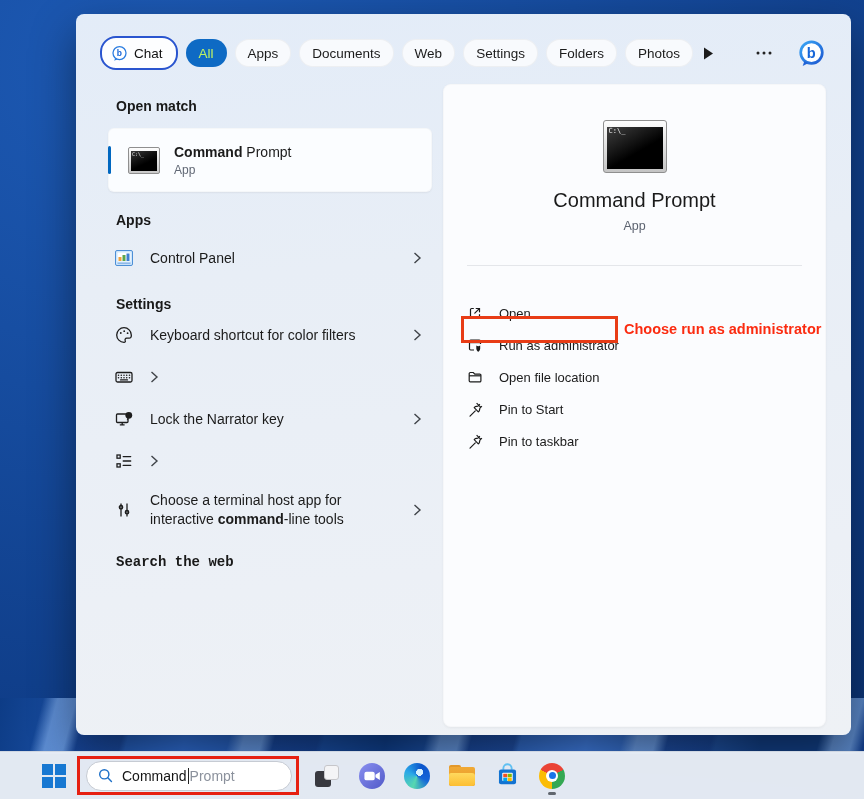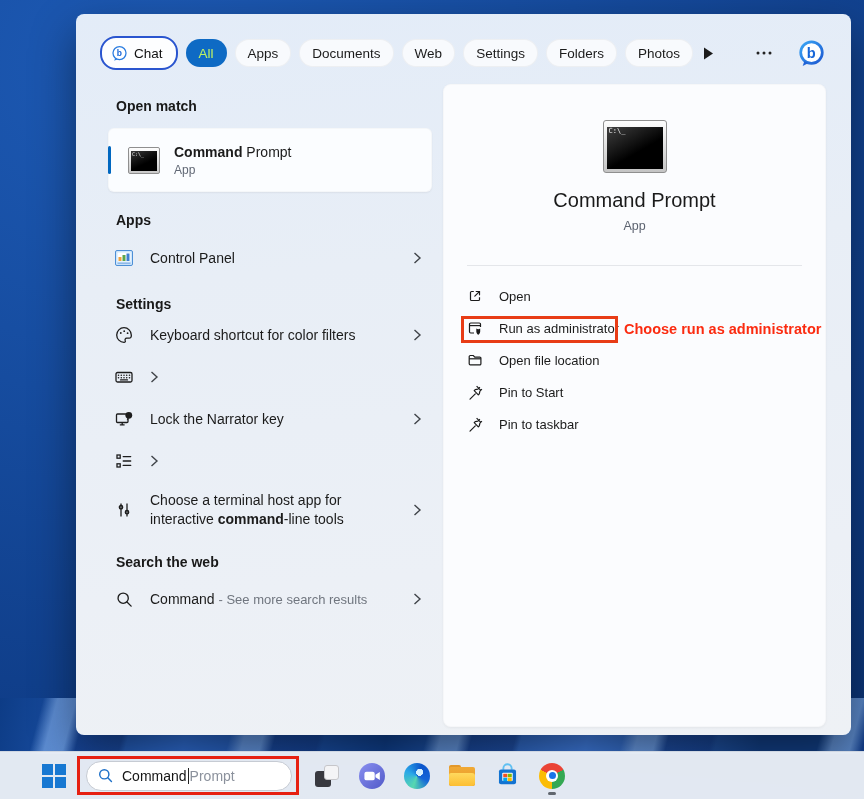--- a/index.html
+++ b/index.html
@@ -43,40 +43,40 @@
   .bm-title .b{font-weight:bold;}
   .bm-sub{font-size:12px;color:#616875;margin-top:3px;}
   .lrow{display:flex;align-items:center;height:42px;padding:0 10px 0 14px;}
   .lrow.h40{height:40px;}
   .lrow.h56{height:56px;}
   .licon{width:20px;height:20px;margin-right:16px;flex:0 0 20px;display:flex;align-items:center;justify-content:center;}
   .llabel{flex:1;font-size:14px;color:#1b1b1b;line-height:19px;}
   .llabel .b{font-weight:bold;}
   .lchev{width:9px;height:12px;flex:0 0 9px;}
   .gray{color:#70767f;font-size:13px;}
-  .mt18{margin-top:18px;} .mt16{margin-top:16px;} .mt14{margin-top:14px;} .mt8{margin-top:8px;} .mt6{margin-top:6px;}
+  .mt18{margin-top:18px;} .mt16{margin-top:16px;} .mt14{margin-top:14px;font-family:Liberation Mono, monospace;} .mt8{margin-top:8px;} .mt6{margin-top:6px;}
 
   
   .cmd-sm{width:32px;height:27px;border-radius:2px;background:linear-gradient(#fdfdfd,#c9c9c9);
     border:1px solid #8f8f8f;box-sizing:border-box;padding:3px 2px 2px 2px;flex:0 0 32px;}
   .cmd-sm .scr{width:100%;height:100%;background:linear-gradient(155deg,#3a3a3a 0%,#101010 40%,#000 60%);
     color:#e8e8e8;font-family:"DejaVu Sans Mono",monospace;font-size:5px;line-height:6px;padding-left:1px;box-sizing:border-box;}
   .cmd-lg{width:64px;height:53px;border-radius:3px;background:linear-gradient(#fdfdfd,#c4c4c4);
     border:1px solid #8f8f8f;box-sizing:border-box;padding:6px 3px 3px 3px;margin:0 auto;}
   .cmd-lg .scr{width:100%;height:100%;background:linear-gradient(150deg,#3f3f3f 0%,#161616 38%,#000 58%);
     color:#ececec;font-family:"DejaVu Sans Mono",monospace;font-size:7px;line-height:8px;padding-left:2px;box-sizing:border-box;}
 
   
   .right-card{position:absolute;left:367px;top:70px;width:383px;height:643px;border-radius:8px;
     background:#fbfcfe;box-shadow:0 1px 3px rgba(0,0,0,.05),inset 0 0 0 1px rgba(0,0,0,.02);}
   .rc-icon{padding-top:36px;}
   .rc-title{margin-top:16px;text-align:center;font-size:20px;color:#1a1a1a;}
   .rc-sub{margin-top:7px;text-align:center;font-size:12.5px;color:#5c6370;}
   .rc-divider{position:absolute;left:24px;right:24px;top:181px;height:1px;background:#e4e6ea;}
-  .actions{position:absolute;left:0;right:0;top:196px;}
+  .actions{position:absolute;left:0;right:0;top:213px;}
   .action{display:flex;align-items:center;height:32px;padding:0 24px;font-size:13px;color:#1b1b1b;}
   .aicon{width:16px;height:16px;margin-right:16px;flex:0 0 16px;}
   .anno-box{position:absolute;left:18px;top:232px;width:157px;height:27px;border:3px solid #e83c16;box-sizing:border-box;}
   .anno-text{position:absolute;left:181px;top:237px;font-size:14.5px;font-weight:bold;color:#fb2b10;white-space:nowrap;}
 
   
   .taskbar{position:absolute;left:0;right:0;bottom:0;height:47px;z-index:3;
     background:rgba(233,238,246,.97);border-top:1px solid rgba(205,213,224,.9);
     display:flex;align-items:center;}
   .start-btn{margin-left:42px;width:24px;height:24px;display:grid;grid-template-columns:11px 11px;grid-template-rows:11px 11px;gap:2px;}
@@ -259,32 +259,20 @@
         </svg>
       </span>
       <span class="llabel"><span>Choose a terminal host app for</span><br><span>interactive </span><span class="b">command</span><span>-line tools</span></span>
       <svg class="lchev" viewBox="0 0 9 12">
           <path d="M1.5 1 L7 6 L1.5 11" fill="none" stroke="#3f4348" stroke-width="1.4"></path>
         </svg>
     </div>
 
     <div class="sec-h mt14">Search the web</div>
 
-    <div class="lrow mt6">
-      <span class="licon">
-        <svg width="19" height="19" viewBox="0 0 20 20" fill="none" stroke="#1d1d1d" stroke-width="1.4">
-          <circle cx="8.6" cy="8.6" r="5.4"></circle>
-          <path d="M12.6 12.6 L17 17" stroke-linecap="round"></path>
-        </svg>
-      </span>
-      <span class="llabel"><span>Command</span> <span class="gray">- See more search results</span></span>
-      <svg class="lchev" viewBox="0 0 9 12">
-          <path d="M1.5 1 L7 6 L1.5 11" fill="none" stroke="#3f4348" stroke-width="1.4"></path>
-        </svg>
-    </div>
   </div>
 
   <div class="right-card">
     <div class="rc-icon">
       <div class="cmd-lg">
           <div class="scr">C:\_</div>
         </div>
     </div>
     <div class="rc-title">Command Prompt</div>
     <div class="rc-sub">App</div>

